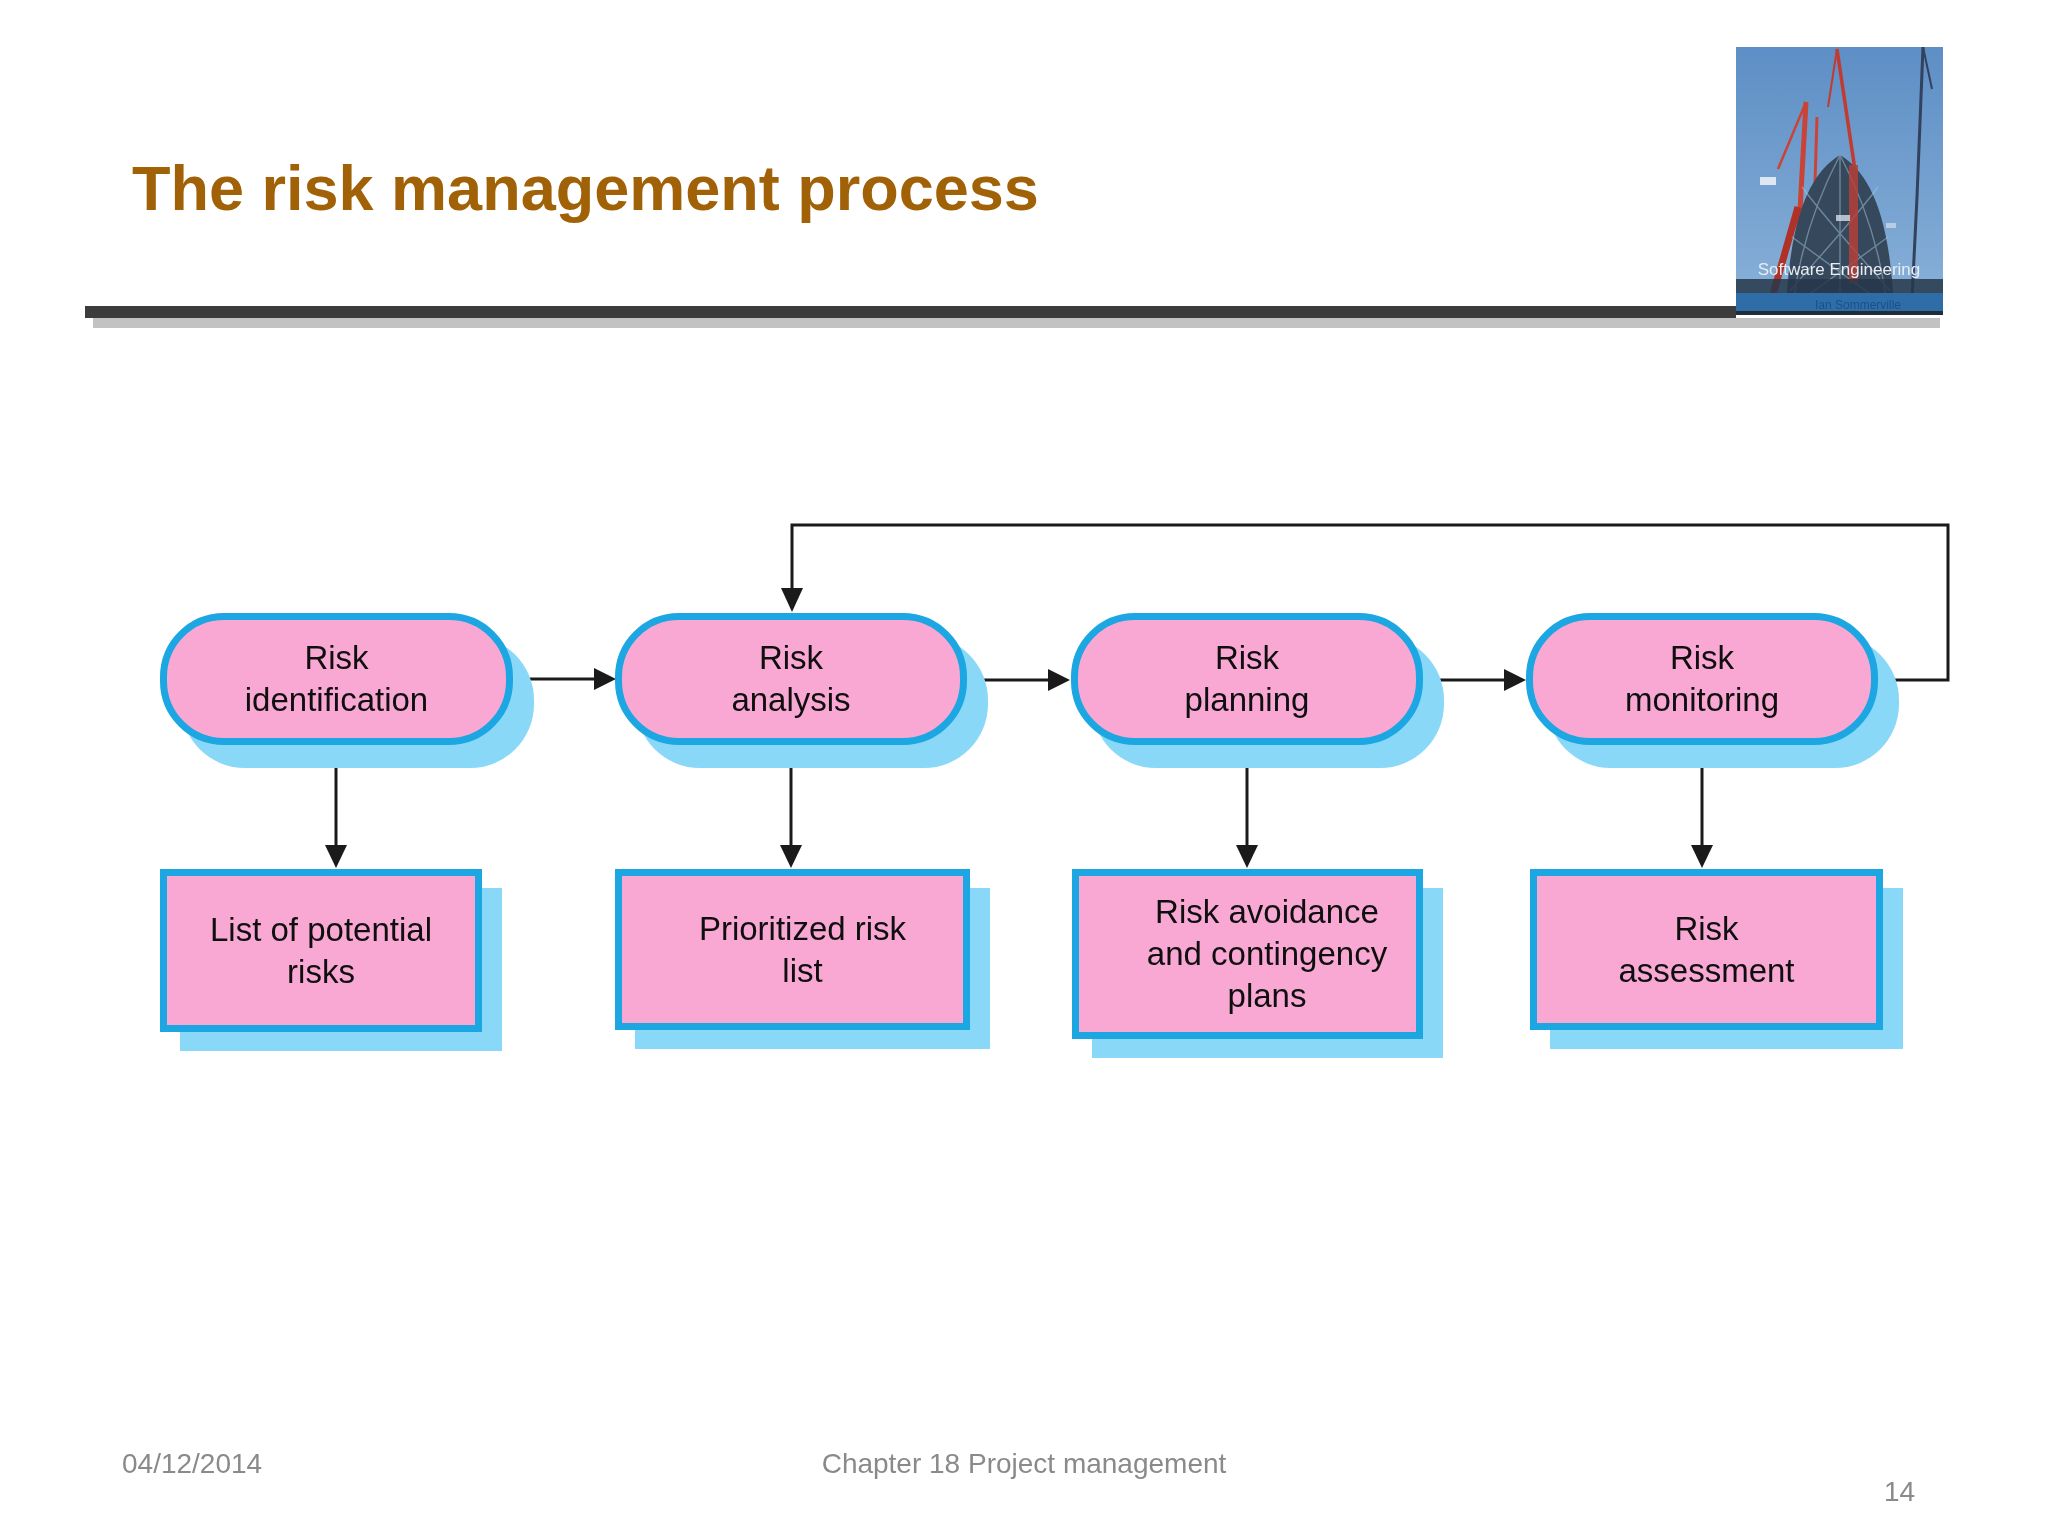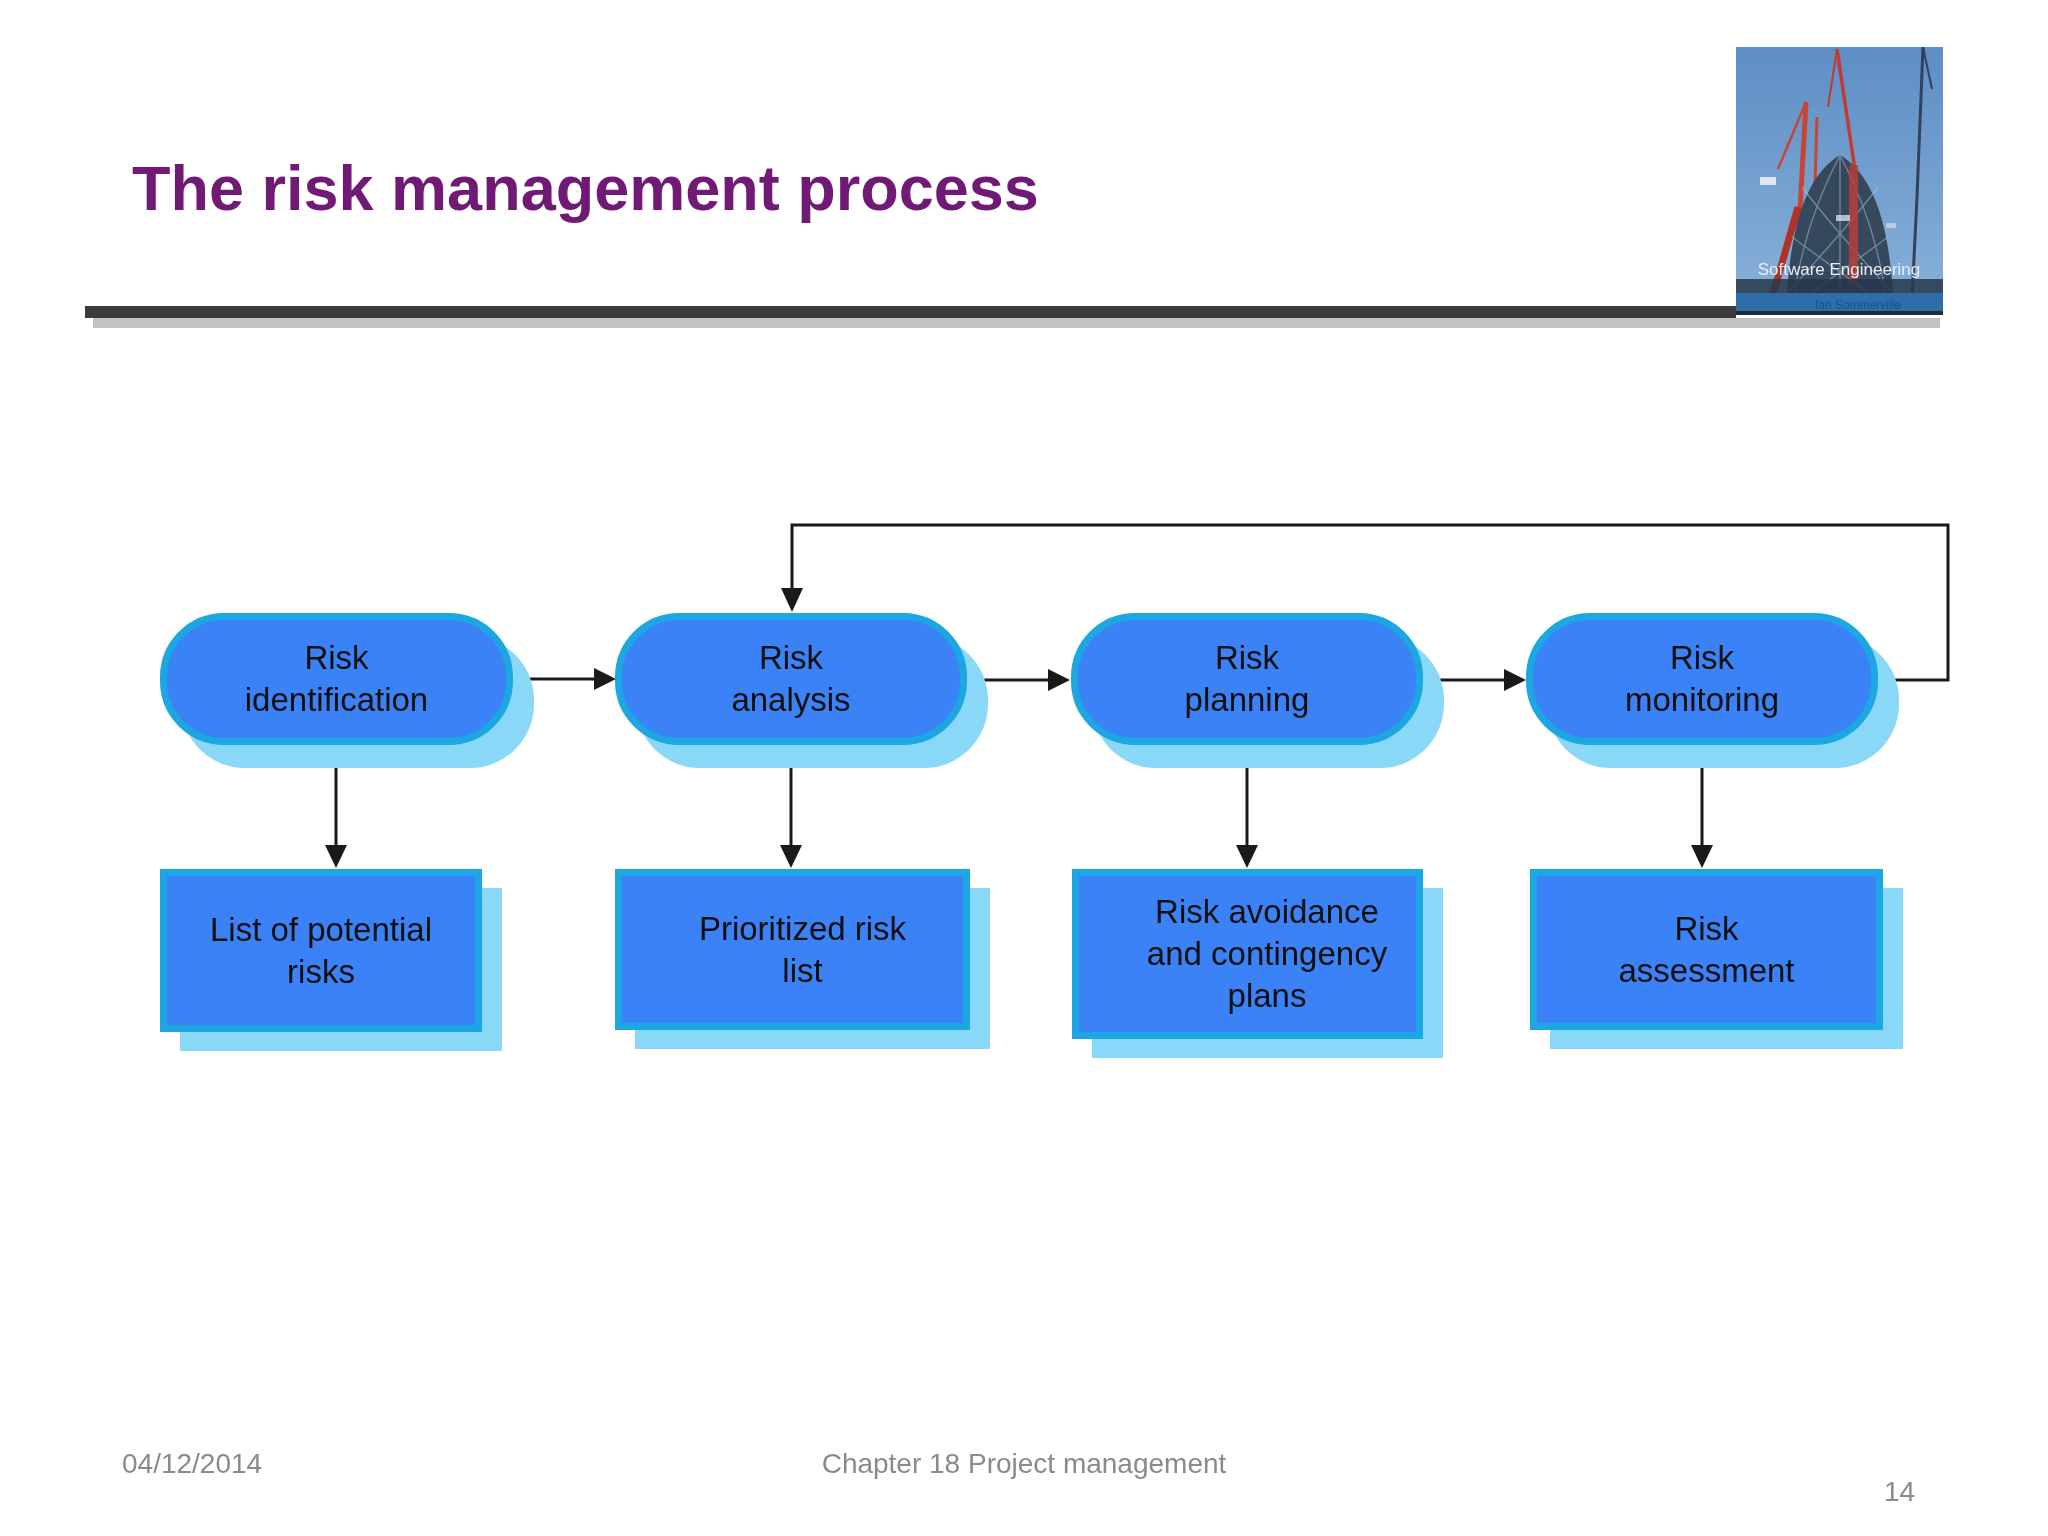--- a/index.html
+++ b/index.html
@@ -3,29 +3,29 @@
 <meta charset="utf-8">
 <style>
   html,body{margin:0;padding:0;}
   body{
     width:2048px;height:1536px;position:relative;background:#ffffff;
     font-family:"Liberation Sans", sans-serif;overflow:hidden;
   }
   
   .page-title{
     position:absolute;left:132px;top:152px;
-    font-size:63px;font-weight:bold;color:#701a75;white-space:nowrap;
+    font-size:63px;font-weight:bold;color:#a16207;white-space:nowrap;
   }
   .rule-dark{position:absolute;left:85px;top:306px;width:1651px;height:12px;background:#3c3c3c;}
   .rule-light{position:absolute;left:93px;top:318px;width:1847px;height:10px;background:#b7b7b7;opacity:.85;}
   .book{position:absolute;left:1736px;top:47px;width:207px;height:268px;}
   
   .stage,.output{
     position:absolute;box-sizing:border-box;
-    border:7px solid #1ca6e2;background:#3b82f6;color:#0f0f0f;
+    border:7px solid #1ca6e2;background:#f9a8d4;color:#0f0f0f;
     display:flex;align-items:center;justify-content:center;text-align:center;
     font-size:33px;line-height:1.27;white-space:pre-line;z-index:2;
   }
   .stage{top:613px;height:132px;border-radius:64px;box-shadow:21px 23px 0 #8ad8f7;}
   .output{top:869px;box-shadow:20px 19px 0 #8ad8f7;}
   .stage.s1{left:160px;width:353px;}
   .stage.s2{left:615px;width:352px;}
   .stage.s3{left:1071px;width:352px;}
   .stage.s4{left:1526px;width:352px;}
   .output.r1{left:160px;width:322px;height:163px;}

